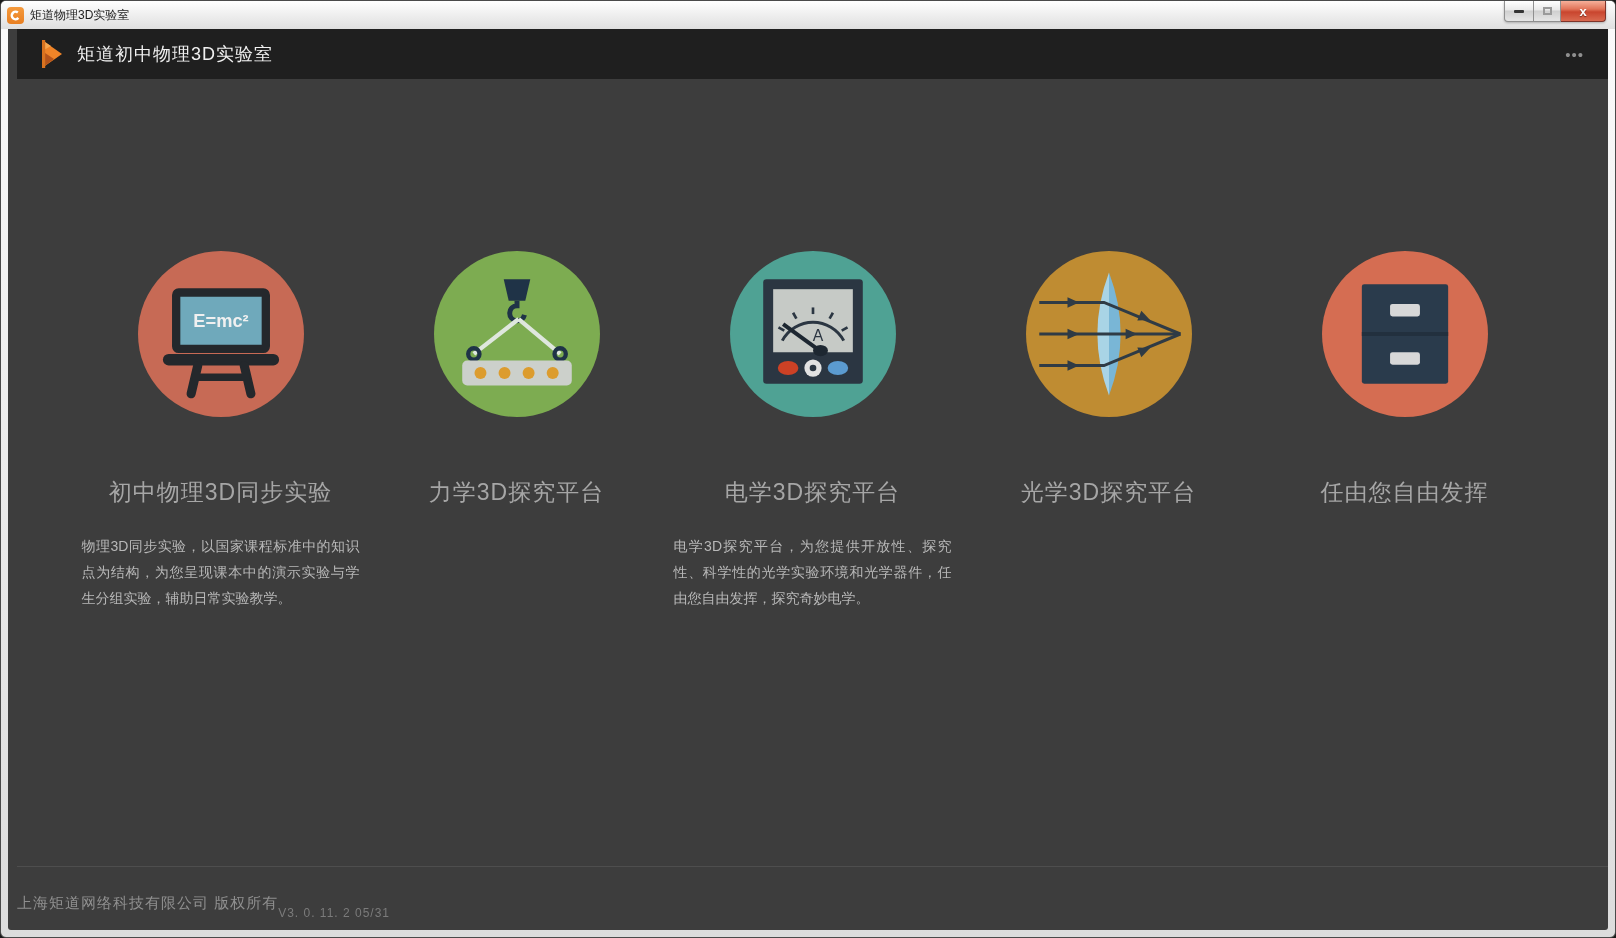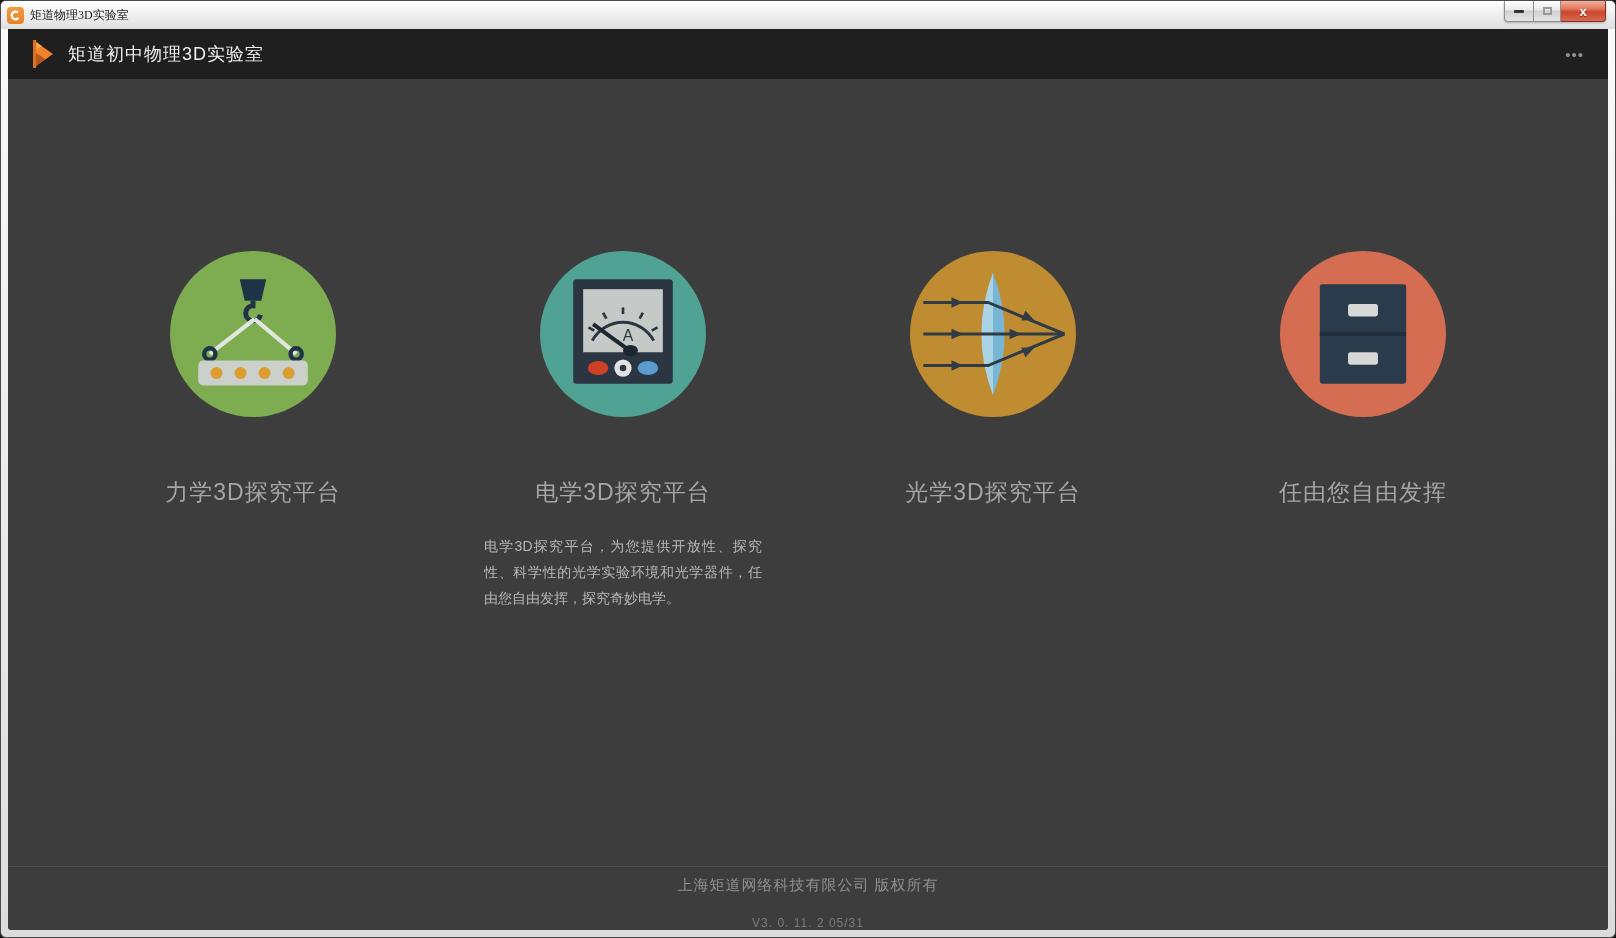--- a/index.html
+++ b/index.html
@@ -15,21 +15,21 @@
     position:absolute; top:0; left:0; right:0; height:28px;
     background:linear-gradient(180deg,#ffffff 0%,#f0f0f0 45%,#dfdfdf 100%);
     display:flex; align-items:center; padding-left:6px;
   }
   .titlebar-icon{
     width:17px; height:17px; border-radius:4px;
     background:linear-gradient(#f59a3c,#e87f22);
     display:flex; align-items:center; justify-content:center;
     margin-right:6px; flex:0 0 auto;
   }
-  .titlebar-title{ font-size:12px; color:#1c1c1c;font-family:Liberation Serif, serif; }
+  .titlebar-title{ font-size:12px; color:#1c1c1c; }
   .win-controls{
     position:absolute; top:0; right:9px; height:21px;
     display:flex; filter:drop-shadow(0 1px 1px rgba(0,0,0,.25));
   }
   .win-btn{
     height:21px; display:flex; align-items:center; justify-content:center;
     border:1px solid #8f8f8f; border-top:none; cursor:pointer;
   }
   .win-btn.min{ width:30px; border-radius:0 0 0 4px;
     background:linear-gradient(#ffffff,#e9e9e9 45%,#cfcfcf 50%,#e6e6e6); }
@@ -38,21 +38,21 @@
   .win-btn.close{ width:45px; border-left:none; border-radius:0 0 4px 0;
     border-color:#7e342a;
     background:linear-gradient(#f6b09a,#e1755a 40%,#c9452e 55%,#d96a50); }
   .glyph-min{ width:10px; height:3px; background:#333; border-radius:1px; }
   .glyph-max{ width:9px; height:8px; border:2px solid #9a9a9a; background:transparent; }
   .glyph-close{ color:#fff; font-size:13px; font-weight:bold; text-shadow:0 1px 1px rgba(0,0,0,.45); line-height:1; }
   
   .app{
     position:absolute; top:28px; left:7px; right:7px; bottom:7px;
     background:#3d3d3d; border-radius:0 0 3px 3px;
-    display:flex; flex-direction:column; overflow:hidden;
+    display:flex; flex-direction:column; overflow:hidden;padding-left:9px;
   }
   .app-header{
     height:50px; background:#1f1f1f; flex:0 0 auto;
     display:flex; align-items:center; padding:0 22px; position:relative;
   }
   .logo{ width:26px; height:30px; margin-right:12px; flex:0 0 auto; }
   .app-title{ color:#f0f0f0; font-size:18px; letter-spacing:1px; }
   .menu-dots{
     position:absolute; right:24px; top:50%; transform:translateY(-50%);
     color:#8f8f8f; font-size:15px; letter-spacing:1px; cursor:pointer; line-height:1;
@@ -71,21 +71,21 @@
   .module-title{
     margin-top:60px; font-size:23px; color:#a6a6a6; letter-spacing:1px; white-space:nowrap;
   }
   .module-desc{
     margin-top:26px; width:278px; font-size:14px; line-height:1.85;
     color:#b8b8b8; text-align:justify;
   }
   
   .app-footer{
     flex:0 0 auto; height:64px; border-top:1px solid #4e4e4e;
-    display:flex; flex-direction:column; align-items:center; padding-top:9px;justify-content:space-between;
+    display:flex; align-items:center; padding-top:9px;
   }
   .copyright{ font-size:15px; color:#8f8f8f; letter-spacing:1px; }
   .version{ font-size:12px; color:#7b7b7b; margin-top:20px; letter-spacing:1px; }
 </style>
 </head>
 <body>
 
 <div class="window">
 
   <div class="titlebar">
@@ -117,20 +117,35 @@
         <polygon points="3,1 12,7 3,12" fill="#f7a74f"></polygon>
         <rect x="3" y="1" width="3.2" height="28" fill="#d9731f"></rect>
       </svg>
       <span class="app-title">矩道初中物理3D实验室</span>
       <span class="menu-dots">•••</span>
     </div>
 
     <div class="main">
       <div class="modules">
 
+        <div class="module">
+          <div class="circle">
+            <svg viewBox="0 0 100 100">
+              <circle cx="50" cy="50" r="50" fill="#c76a55"></circle>
+              <rect x="23" y="25" width="54" height="34" rx="1.5" fill="#6fa9bb" stroke="#24282c" stroke-width="5"></rect>
+              <text x="50" y="46" text-anchor="middle" font-size="11" font-weight="bold" fill="#f0f0f0" font-family="Liberation Sans, sans-serif">E=mc²</text>
+              <rect x="15" y="62" width="70" height="7" rx="3.5" fill="#24282c"></rect>
+              <path d="M36,69 L32,86" stroke="#24282c" stroke-width="5.5" stroke-linecap="round"></path>
+              <path d="M64,69 L68,86" stroke="#24282c" stroke-width="5.5" stroke-linecap="round"></path>
+              <path d="M33,76 L67,76" stroke="#24282c" stroke-width="4.5"></path>
+            </svg>
+          </div>
+          <div class="module-title">初中物理3D同步实验</div>
+          <div class="module-desc">物理3D同步实验，以国家课程标准中的知识点为结构，为您呈现课本中的演示实验与学生分组实验，辅助日常实验教学。</div>
+        </div>
 
         <div class="module">
           <div class="circle">
             <svg viewBox="0 0 100 100">
               <circle cx="50" cy="50" r="50" fill="#7dac51"></circle>
               <polygon points="42,17 58,17 55,30 45,30" fill="#1f3347"></polygon>
               <path d="M50,30 v3 a4.5,4.5 0 1 0 4.5,5.5" fill="none" stroke="#1f3347" stroke-width="3"></path>
               <path d="M51,41 L24,62" stroke="#dfe7de" stroke-width="2.6"></path>
               <path d="M51,41 L76,62" stroke="#dfe7de" stroke-width="2.6"></path>
               <circle cx="24" cy="62" r="3.4" fill="none" stroke="#1f3347" stroke-width="2.6"></circle>

